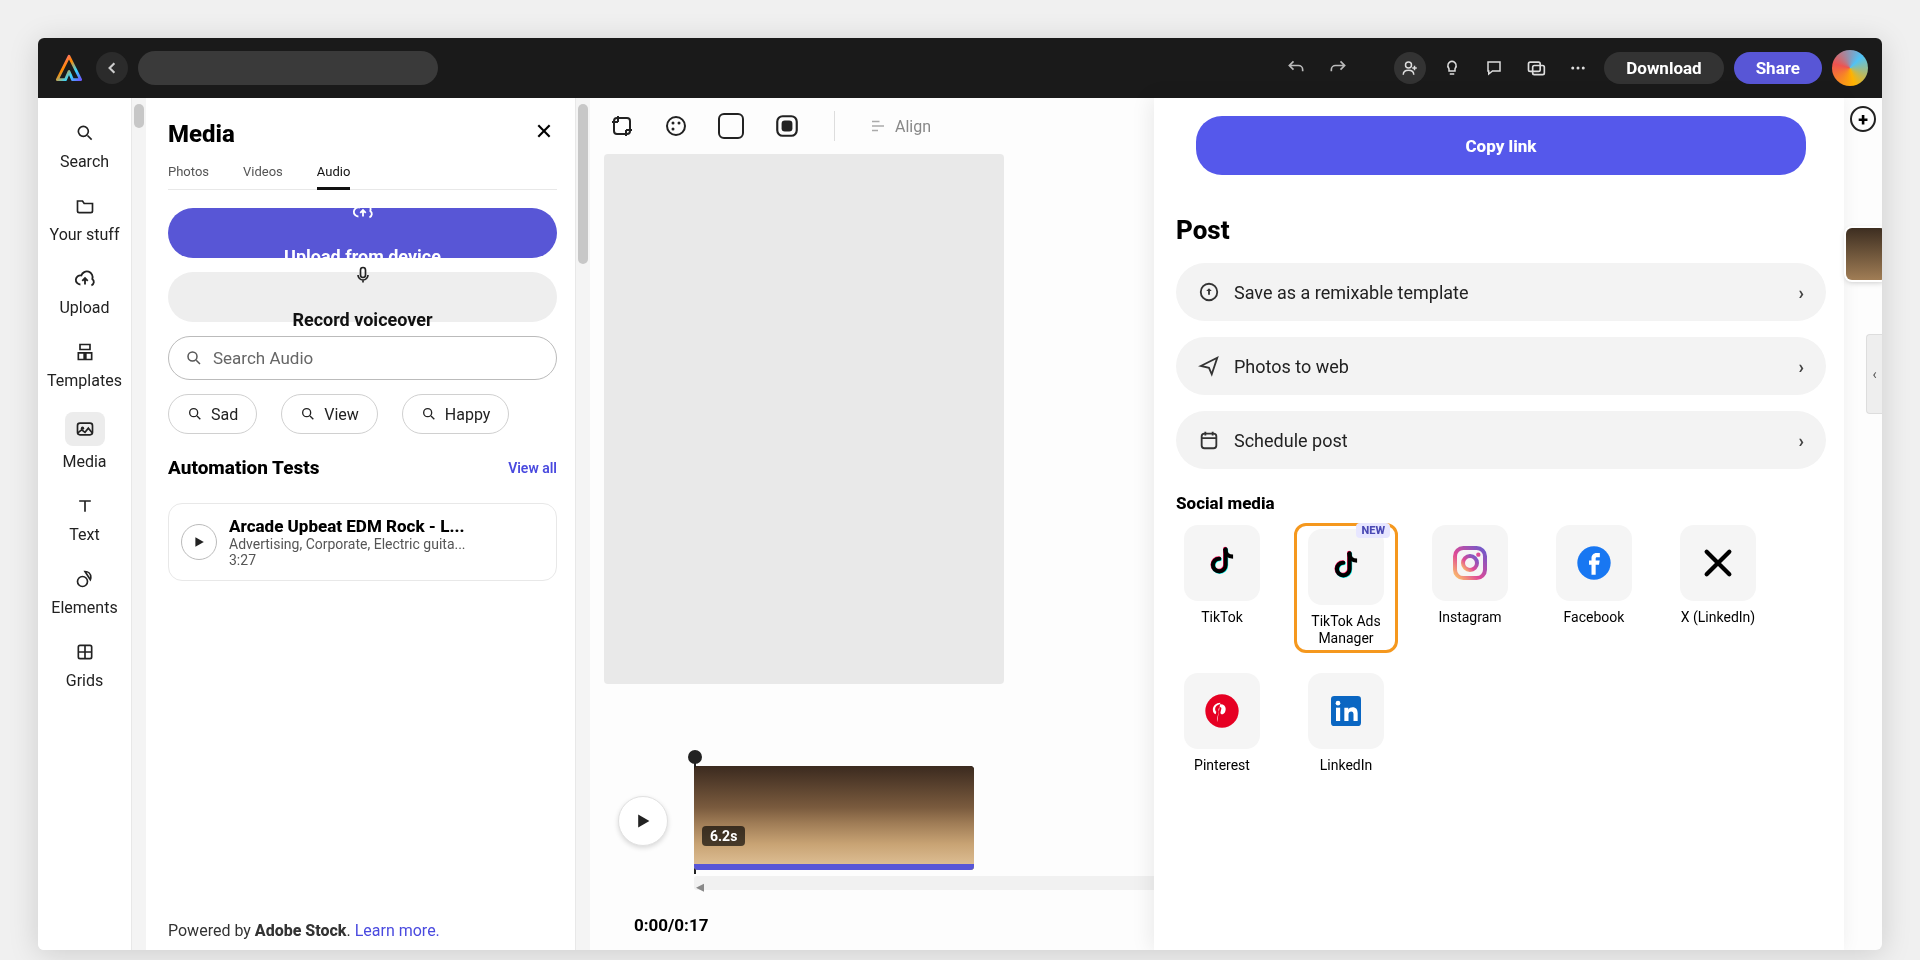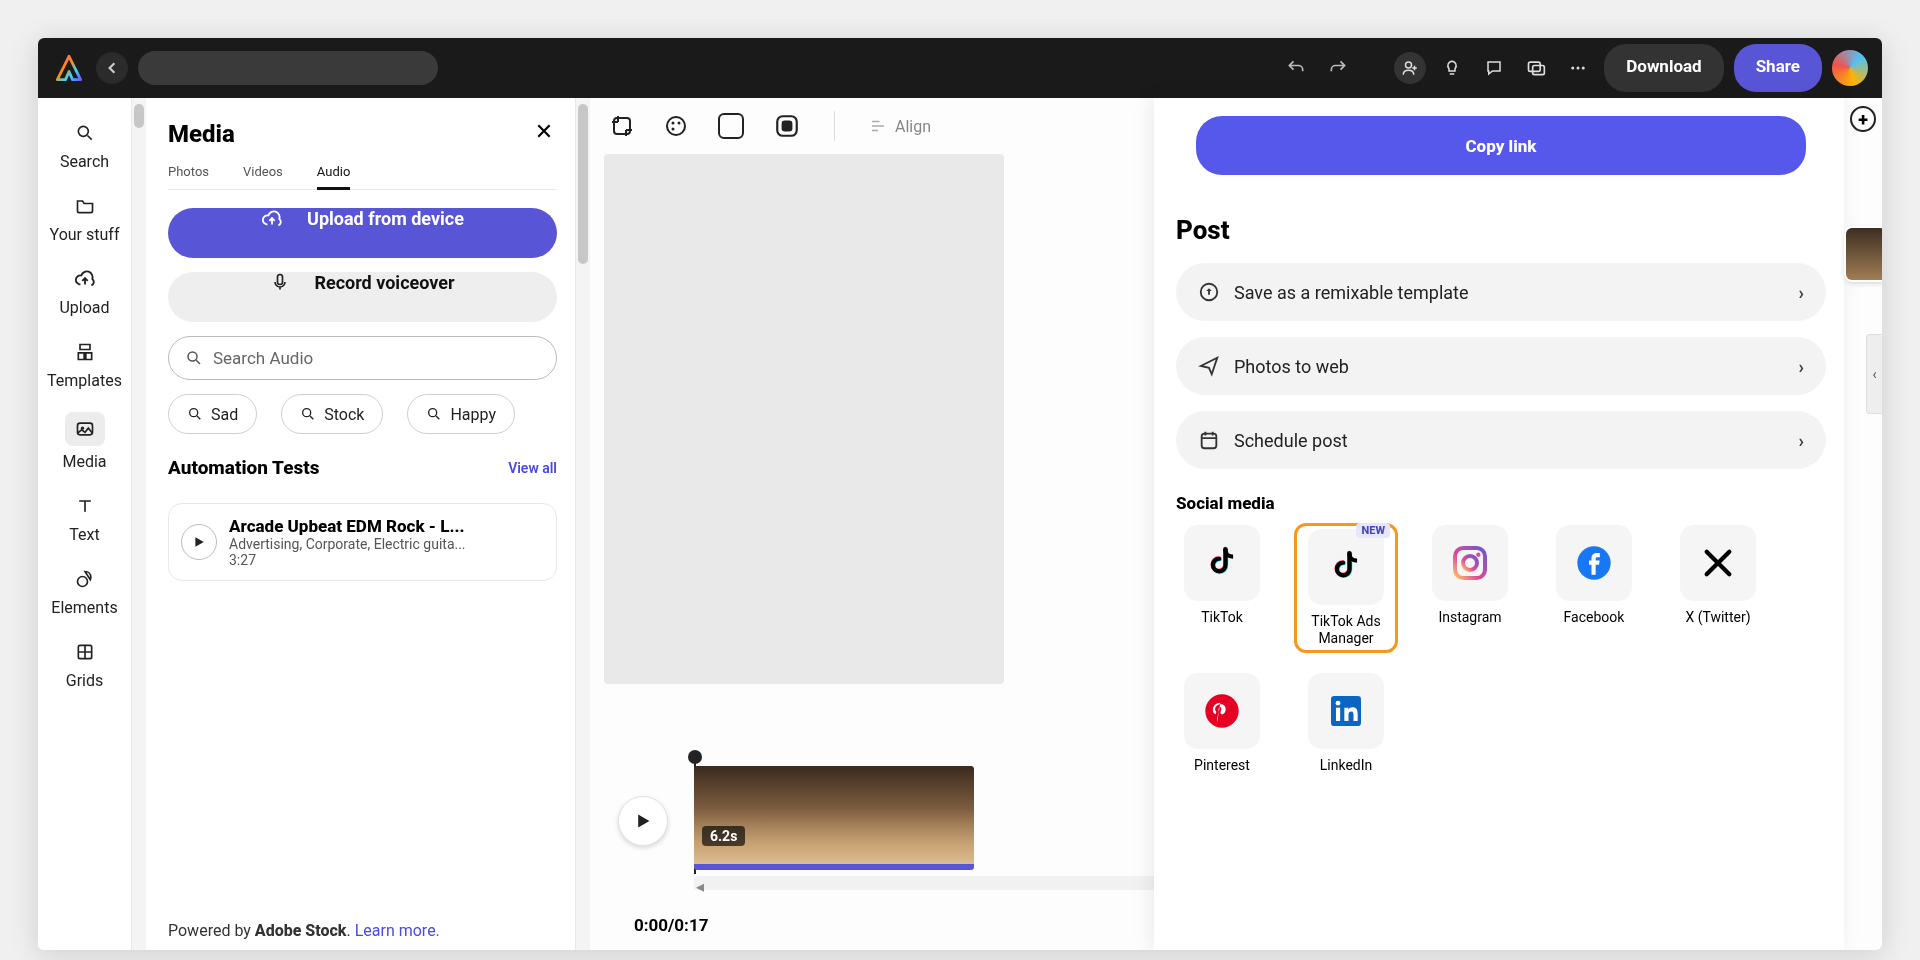--- a/index.html
+++ b/index.html
@@ -18,38 +18,38 @@
 *{box-sizing:border-box;font-family:-apple-system,BlinkMacSystemFont,"Segoe UI",Roboto,Helvetica,Arial,sans-serif;}
 html,body{margin:0;height:100%;background:var(--bg);}
 .canvas{position:relative;width:1920px;height:960px;background:var(--bg);}
 .window{position:absolute;left:38px;top:38px;right:38px;bottom:10px;background:#fdfdfd;border-radius:6px;overflow:hidden;box-shadow:0 4px 30px rgba(0,0,0,.15);}
 .topbar{height:60px;background:var(--nav);display:flex;align-items:center;padding:0 14px;gap:10px;}
 .logo{width:34px;height:34px;border-radius:8px;display:flex;align-items:center;justify-content:center;}
 .back-btn{width:32px;height:32px;border-radius:50%;background:#2b2b2b;display:flex;align-items:center;justify-content:center;color:#ccc;}
 .search-pill{width:300px;height:34px;background:#3a3a3a;border-radius:17px;}
 .spacer{flex:1;}
 .top-icn{width:32px;height:32px;border-radius:50%;display:flex;align-items:center;justify-content:center;color:#ddd;}
-.top-btn{height:48px;padding:12px 22px;border-radius:22px;background:#333;color:#fff;font-weight:700;font-size:17px;display:flex;align-items:flex-start;}
+.top-btn{height:32px;padding:12px 22px;border-radius:22px;background:#333;color:#fff;font-weight:700;font-size:17px;display:flex;align-items:center;}
 .top-btn.primary{background:var(--primary);}
 .avatar{width:36px;height:36px;border-radius:50%;background:conic-gradient(from 45deg,#4fc3f7,#ffb300,#ef5350,#4fc3f7);}
 .body{position:absolute;top:60px;left:0;right:0;bottom:0;display:flex;}
 .leftnav{width:94px;background:#fff;border-right:1px solid var(--border);display:flex;flex-direction:column;align-items:center;padding-top:14px;gap:6px;}
 .leftnav .item{width:84px;display:flex;flex-direction:column;align-items:center;gap:6px;padding:8px 0;border-radius:10px;font-size:16px;color:#222;}
 .leftnav .item .ic{width:26px;height:26px;display:flex;align-items:center;justify-content:center;}
 .leftnav .item.active .ic{background:#ececec;border-radius:8px;width:40px;height:34px;}
 .scrolltrack{width:14px;background:#f4f4f4;position:relative;}
 .scrollthumb{position:absolute;left:2px;right:2px;background:#c7c7c7;border-radius:5px;}
 .mediapanel{width:430px;background:#fff;border-right:1px solid var(--border);padding:18px 18px 10px 22px;position:relative;display:flex;flex-direction:column;}
 .mediapanel h1{font-size:24px;margin:4px 0 12px;font-weight:800;}
 .close-x{position:absolute;right:18px;top:20px;width:26px;height:26px;display:flex;align-items:center;justify-content:center;font-size:22px;}
 .tabs{display:flex;gap:34px;border-bottom:1px solid var(--border);margin-bottom:18px;}
 .tab{padding:4px 0 10px;font-size:13px;color:#555;font-weight:400;position:relative;}
 .tab.active{color:#111;}
 .tab.active::after{content:"";position:absolute;left:0;right:0;bottom:-1px;height:3px;background:#111;}
-.bigbtn{height:50px;border-radius:26px;display:flex;justify-content:center;gap:24px;font-size:18px;font-weight:700;margin-bottom:14px;}
+.bigbtn{height:50px;border-radius:26px;display:flex;align-items:center;justify-content:center;gap:24px;font-size:18px;font-weight:700;margin-bottom:14px;flex-direction:column;}
 .bigbtn.primary{background:var(--primary);color:#fff;}
 .bigbtn.secondary{background:var(--soft);color:#111;}
 .searchbox{height:44px;border:1.5px solid #bbb;border-radius:22px;display:flex;align-items:center;padding:0 16px;gap:10px;color:#666;font-size:17px;margin-bottom:14px;}
 .chips{display:flex;gap:24px;margin-bottom:22px;}
 .chip{height:40px;border:1.4px solid var(--chip-border);border-radius:22px;display:flex;align-items:center;gap:8px;padding:0 18px;font-size:16px;color:#222;}
 .sectionhead{display:flex;justify-content:space-between;align-items:center;margin-bottom:24px;}
 .sectionhead .t{font-size:19px;font-weight:800;}
 .sectionhead .v{font-size:14px;color:#4a4adf;font-weight:600;}
 .track{border:1.4px solid var(--border);border-radius:14px;padding:12px;display:flex;gap:12px;margin-bottom:14px;}
 .playdot{width:36px;height:36px;border-radius:50%;border:1.5px solid #bbb;display:flex;align-items:center;justify-content:center;align-self:center;flex-shrink:0;}
@@ -292,21 +292,21 @@
                 <circle cx="10" cy="10" r="6" fill="none" stroke="#222" stroke-width="2"></circle>
                 <path d="M15 15l5 5" stroke="#222" stroke-width="2"></path>
               </svg>
               <span>Sad</span>
             </div>
       <div class="chip">
               <svg width="16" height="16" viewBox="0 0 24 24">
                 <circle cx="10" cy="10" r="6" fill="none" stroke="#222" stroke-width="2"></circle>
                 <path d="M15 15l5 5" stroke="#222" stroke-width="2"></path>
               </svg>
-              <span>Stock</span>
+              <span>View</span>
             </div>
       <div class="chip">
               <svg width="16" height="16" viewBox="0 0 24 24">
                 <circle cx="10" cy="10" r="6" fill="none" stroke="#222" stroke-width="2"></circle>
                 <path d="M15 15l5 5" stroke="#222" stroke-width="2"></path>
               </svg>
               <span>Happy</span>
             </div>
     </div>
     <div class="sectionhead">
@@ -497,21 +497,21 @@
           <span class="lbl">Facebook</span>
         </div>
         <div class="sm">
           <div class="box">
                   <span>
                     <svg width="34" height="34" viewBox="0 0 24 24">
                       <path d="M4 4l16 16M20 4L4 20" stroke="#000" stroke-width="3" stroke-linecap="round"></path>
                     </svg>
                   </span>
                 </div>
-          <span class="lbl">X (Twitter)</span>
+          <span class="lbl">X (LinkedIn)</span>
         </div>
         <div class="sm">
           <div class="box">
                   <span>
                     <svg width="40" height="40" viewBox="0 0 24 24">
                       <circle cx="12" cy="12" r="10" fill="#e60023"></circle>
                       <path d="M11 7c-2.5 0-4.5 1.8-4.5 4.2 0 1.5.8 2.5 1.7 2.8l.4-1.5c-.4-.3-.7-.9-.7-1.6 0-1.6 1.3-3 3.3-3 1.8 0 3 1.1 3 2.8 0 1.9-.9 3.3-2.1 3.3-.7 0-1.2-.6-1-1.3l.5-2.1c.1-.5-.1-.9-.6-.9-.6 0-1.1.6-1.1 1.5 0 .5.2.9.2.9l-1 4.3c-.2.8-.1 1.8 0 2.2" fill="#fff"></path>
                     </svg>
                   </span>
                 </div>

